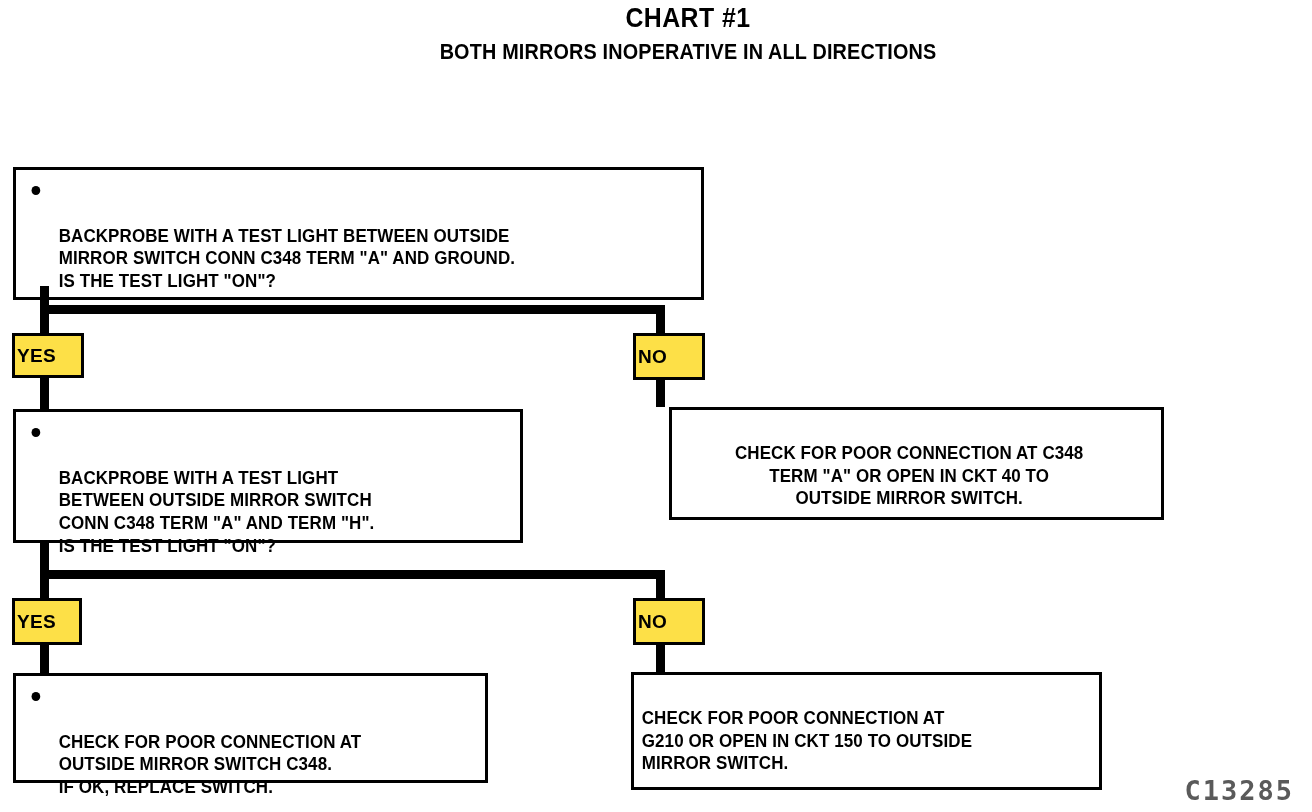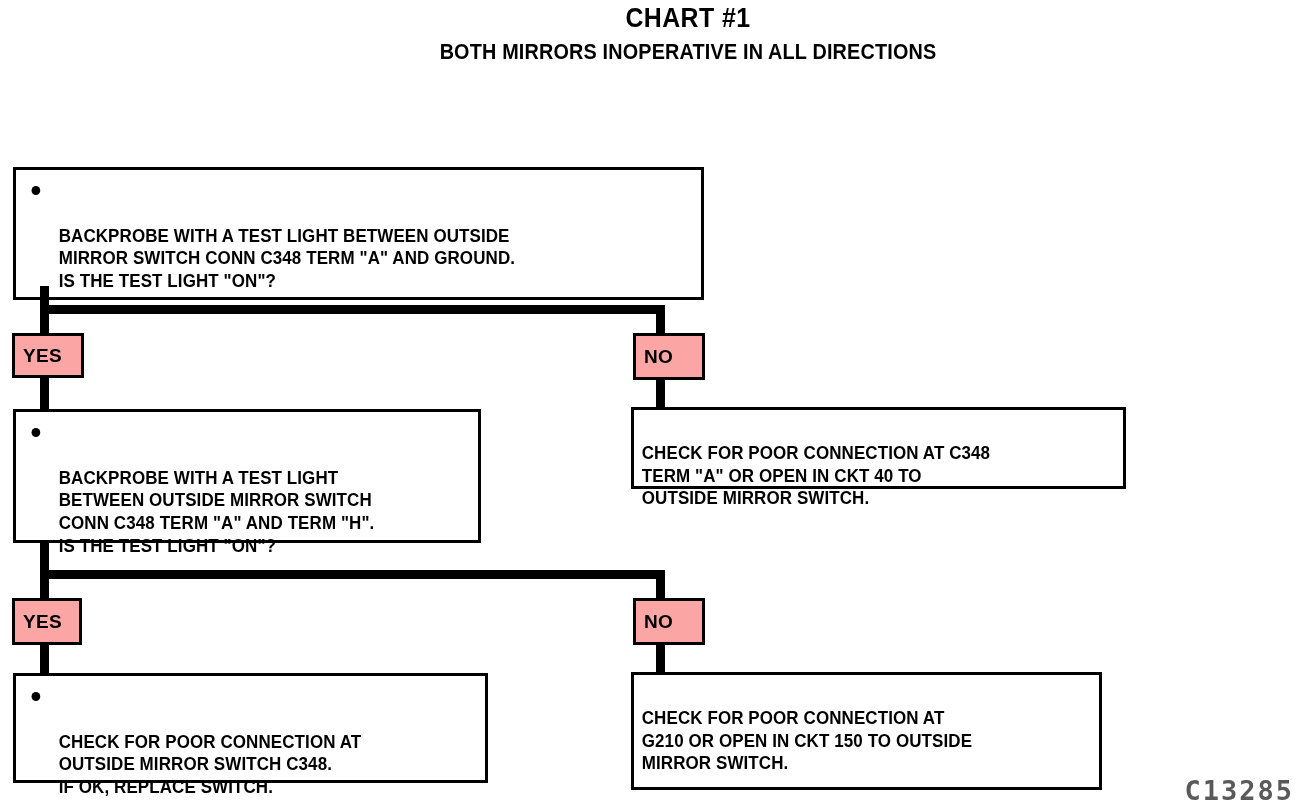--- a/index.html
+++ b/index.html
@@ -72,29 +72,29 @@
     width: 9px;
     height: 9px;
     background: #000000;
     border-radius: 50%;
   }
 
   
   .branch-label {
     position: absolute;
     border: 3px solid #000000;
-    background: #fca5a5;
+    background: #fde047;
     box-sizing: border-box;
     display: flex;
     align-items: center;
     justify-content: flex-start;
     font-size: 19px;
     font-weight: bold;
     letter-spacing: 0.3px;
-    padding-left: 8px;
+    padding-left: 2px;
   }
 
   
   .conn {
     position: absolute;
     background: #000000;
   }
 
   
   .ref-code {
@@ -133,31 +133,31 @@
 <div class="branch-label" style="left:12px; top:333px; width:72px; height:45px;">
   <span>YES</span>
 </div>
 <div class="branch-label" style="left:633px; top:333px; width:72px; height:47px;">
   <span>NO</span>
 </div>
 
 <div class="conn" style="left:40px; top:378px; width:9px; height:31px;"></div>
 <div class="conn" style="left:656px; top:380px; width:9px; height:27px;"></div>
 
-<div class="node" style="left:13px; top:409px; width:468px; height:134px;">
+<div class="node" style="left:13px; top:409px; width:510px; height:134px;">
   <div class="node-body bulleted">
     <span class="bullet"></span>
     <span>BACKPROBE WITH A TEST LIGHT
 BETWEEN OUTSIDE MIRROR SWITCH
 CONN C348 TERM "A" AND TERM "H".
 IS THE TEST LIGHT "ON"?</span>
   </div>
 </div>
 
-<div class="node" style="left:631px; top:407px; width:495px; height:82px;">
+<div class="node" style="left:669px; top:407px; width:495px; height:113px;text-align:center;">
   <div class="node-body">
     <span>CHECK FOR POOR CONNECTION AT C348
 TERM "A" OR OPEN IN CKT 40 TO
 OUTSIDE MIRROR SWITCH.</span>
   </div>
 </div>
 
 <div class="conn" style="left:40px; top:543px; width:9px; height:35px;"></div>
 <div class="conn" style="left:40px; top:570px; width:625px; height:9px;"></div>
 <div class="conn" style="left:40px; top:570px; width:9px; height:30px;"></div>

